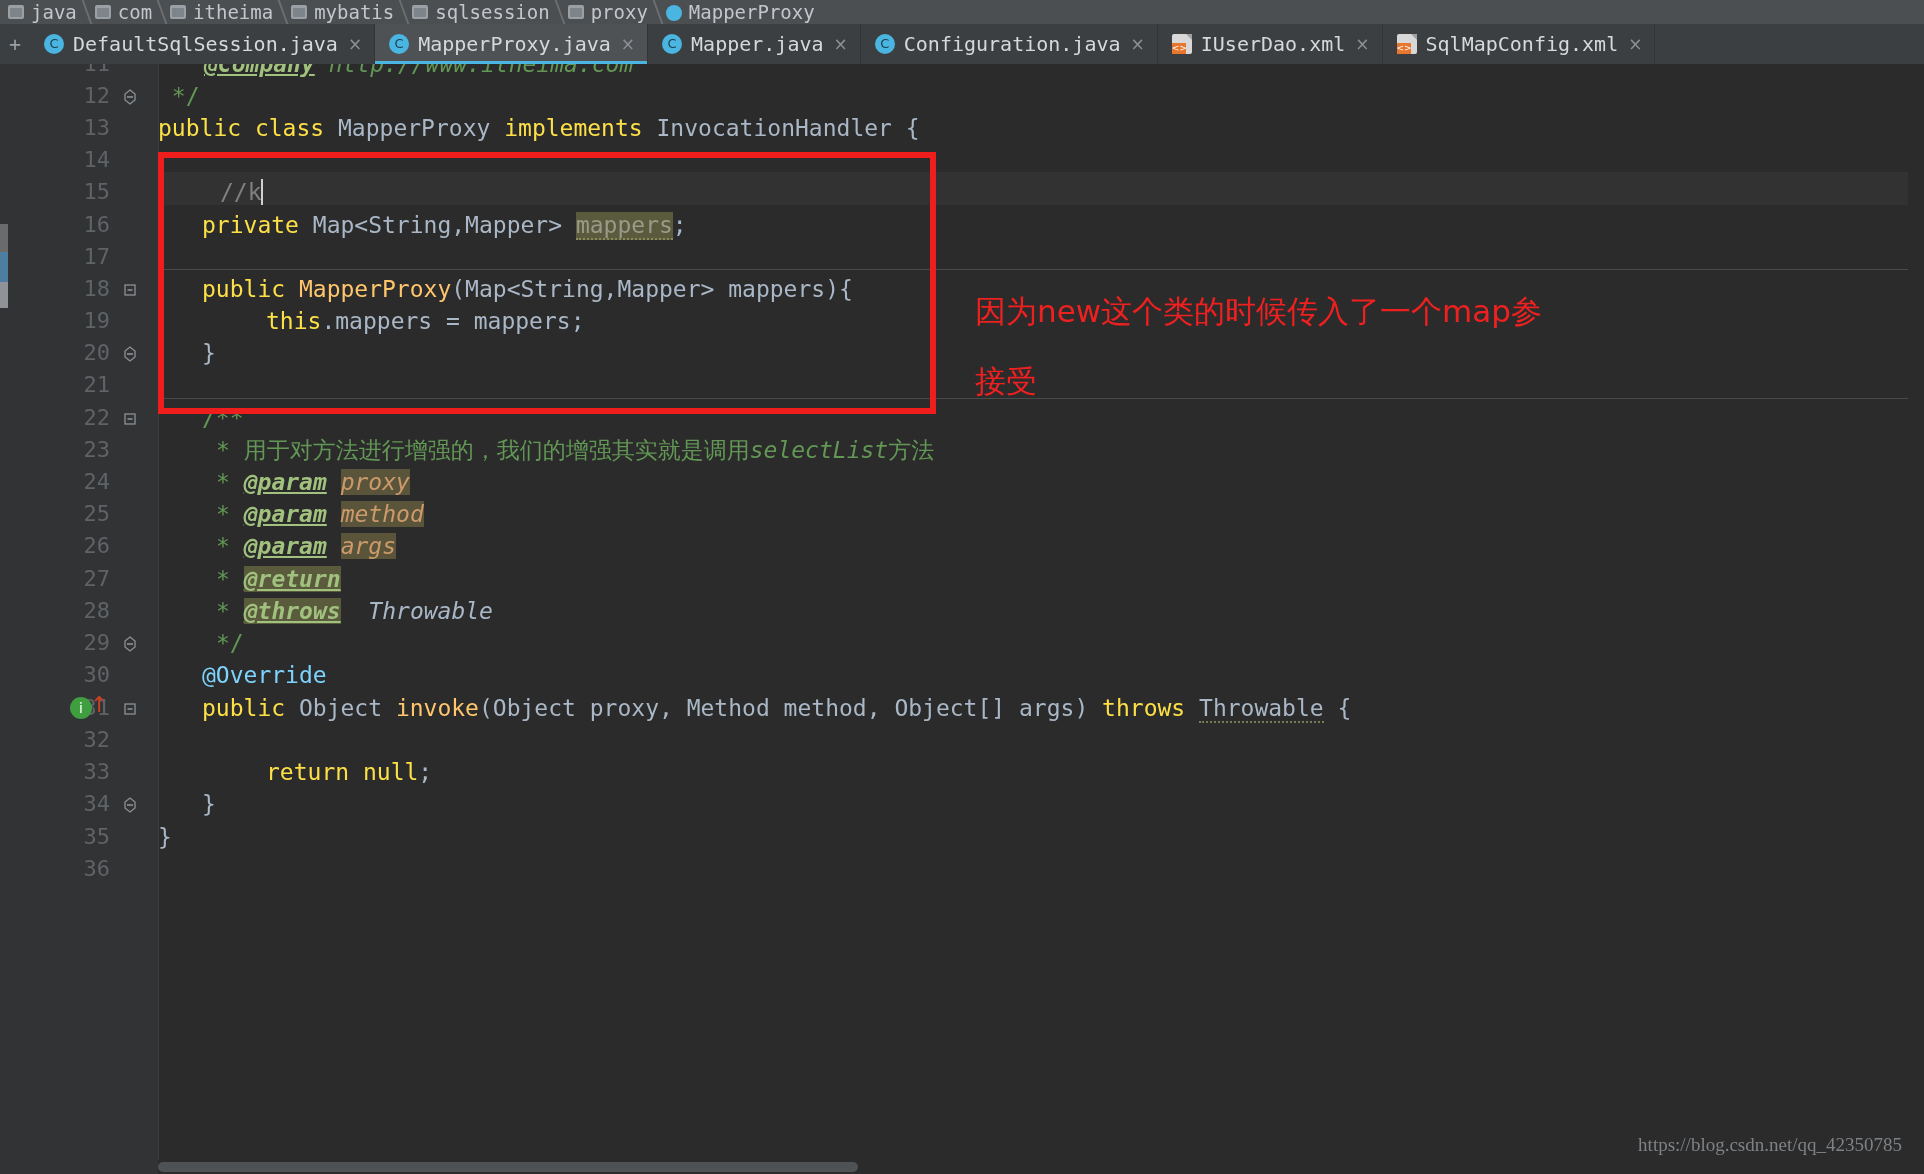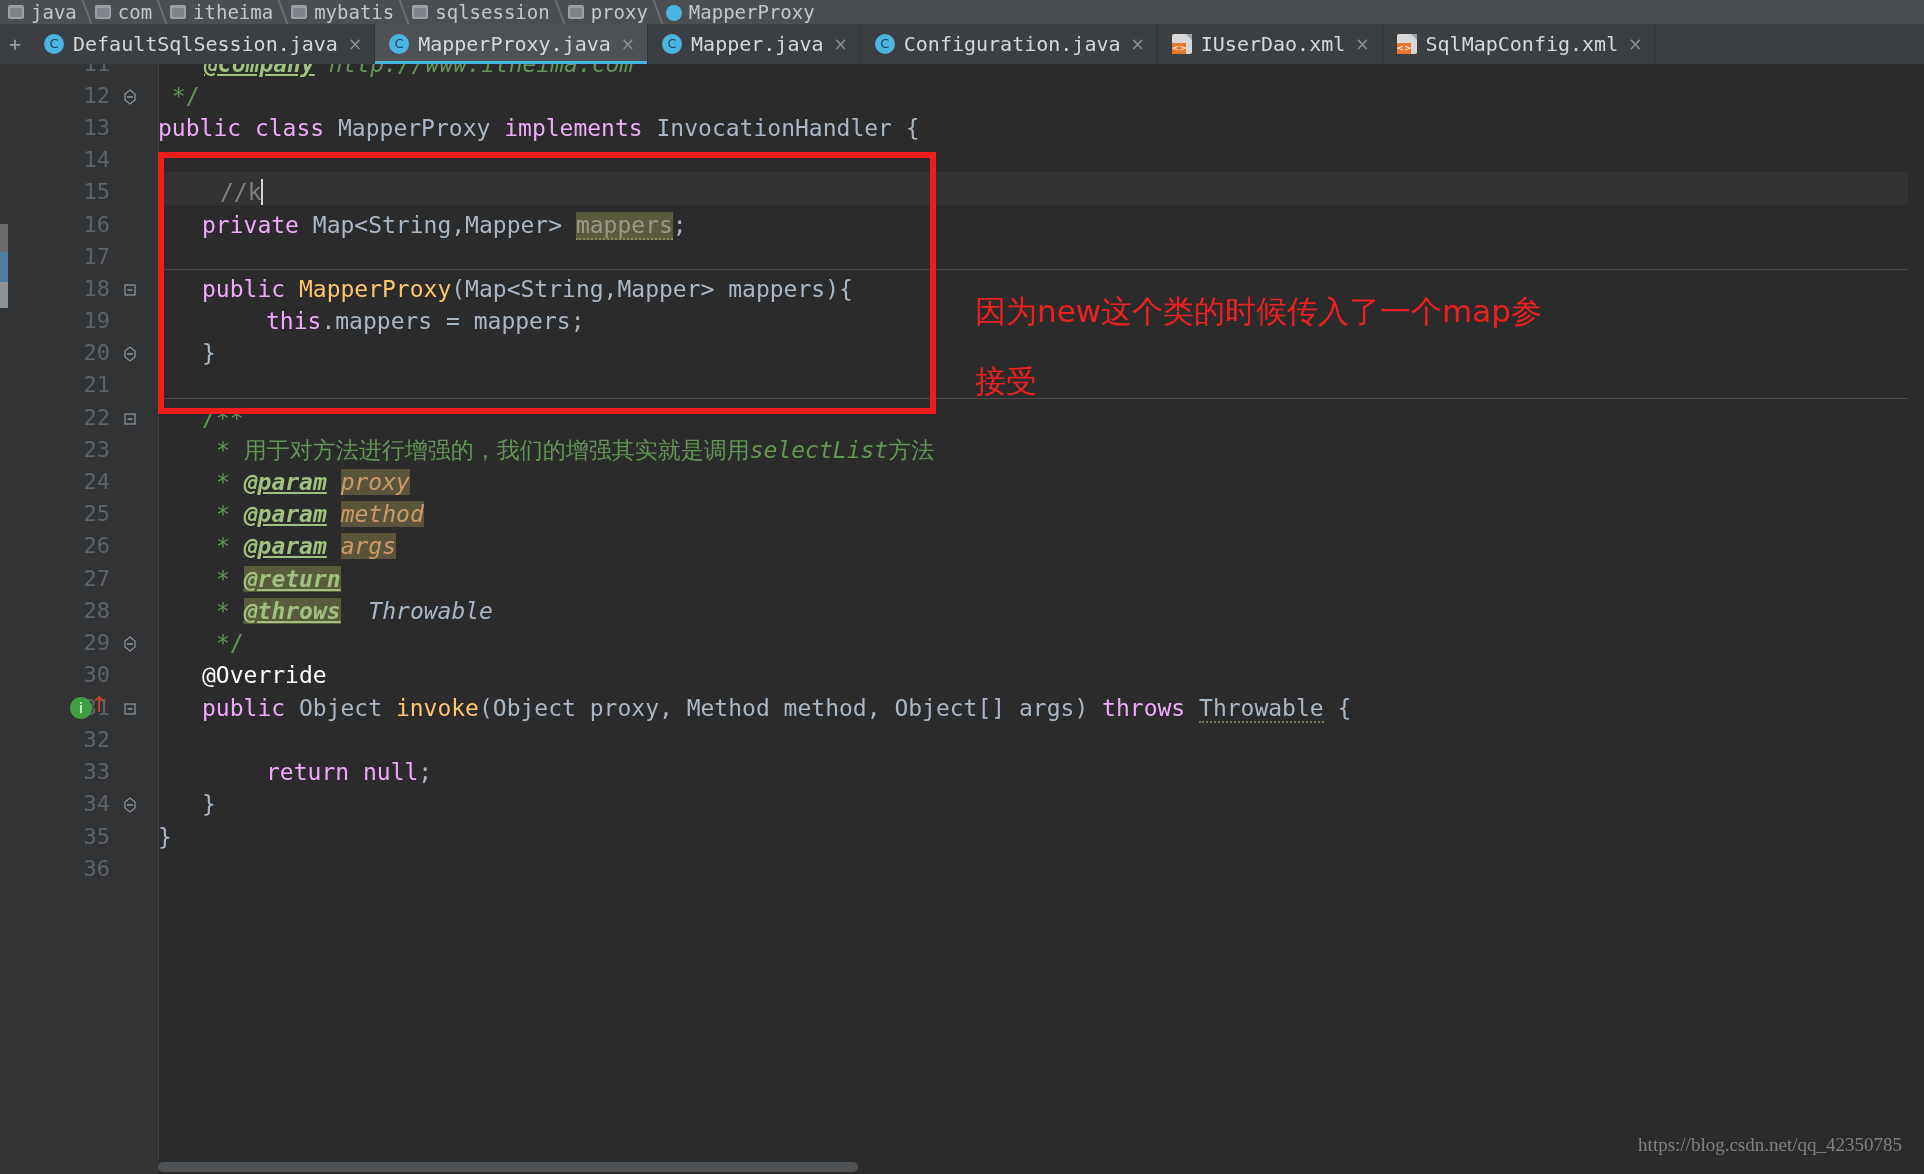--- a/index.html
+++ b/index.html
@@ -196,30 +196,30 @@
     position: absolute; left: 0;
     white-space: pre;
     font-size: 23px;
     font-family: "DejaVu Sans Mono", monospace;
     line-height: 32.2px;
     color: #a9b7c6;
     letter-spacing: 0px;
   }
   .hl-row { background:#323232; }
 
-  .kw     { color:#f0abfc;margin-top:48px; }
+  .kw     { color:#fde047;margin-top:48px; }
   .ident  { color:#a9b7c6; }
   .type   { color:#a9b7c6; }
   .cmt    { color:#808080; }
   .jdoc   { color:#629755; }
   .jdoc-tag { color:#a1c17e; font-style:italic; font-weight:bold; text-decoration:underline; }
   .jdoc-param { color:#cc9a6a; font-style:italic; background:#5a553a; }
   .jdoc-hl { background:#5a5a3c; }
   .jdoc-it { color:#629755; font-style:italic; }
-  .anno   { color:#ffffff; }
+  .anno   { color:#7dd3fc; }
   .field  { color:#9a9a8a; background:#5a5a3c; border-bottom:2px dotted #8a8a5a;}
   .warnu  { border-bottom: 2px dotted #7a7a55; }
   .ctor   { color:#ffc66d; }
   .method { color:#ffc66d; }
 
   .caret {
     display:inline-block;
     width:2px; height:26px;
     background:#d0d0d0;
     vertical-align:-5px;

